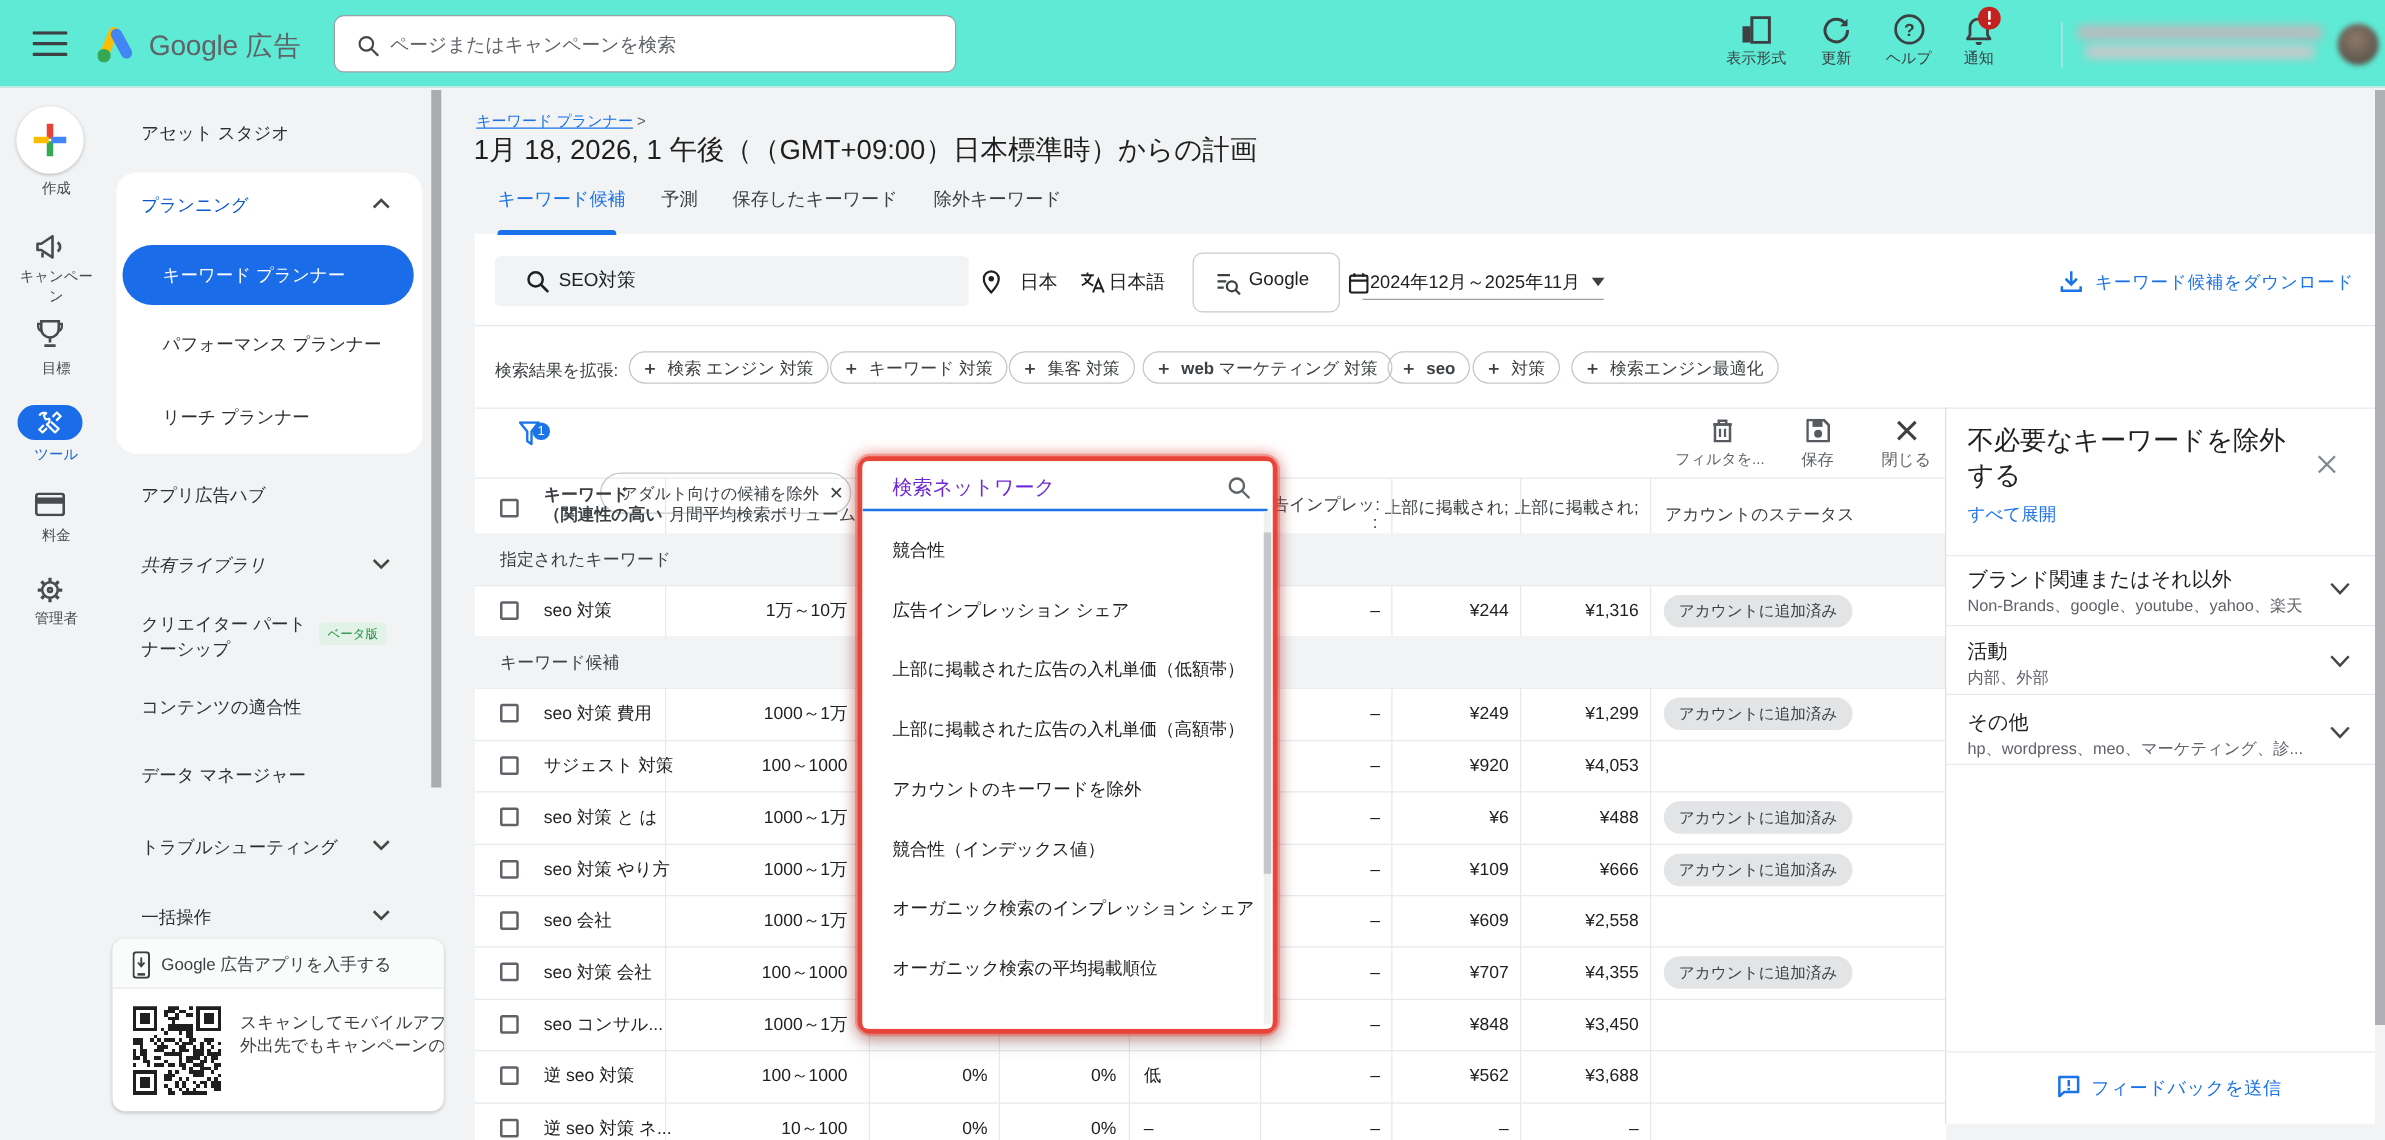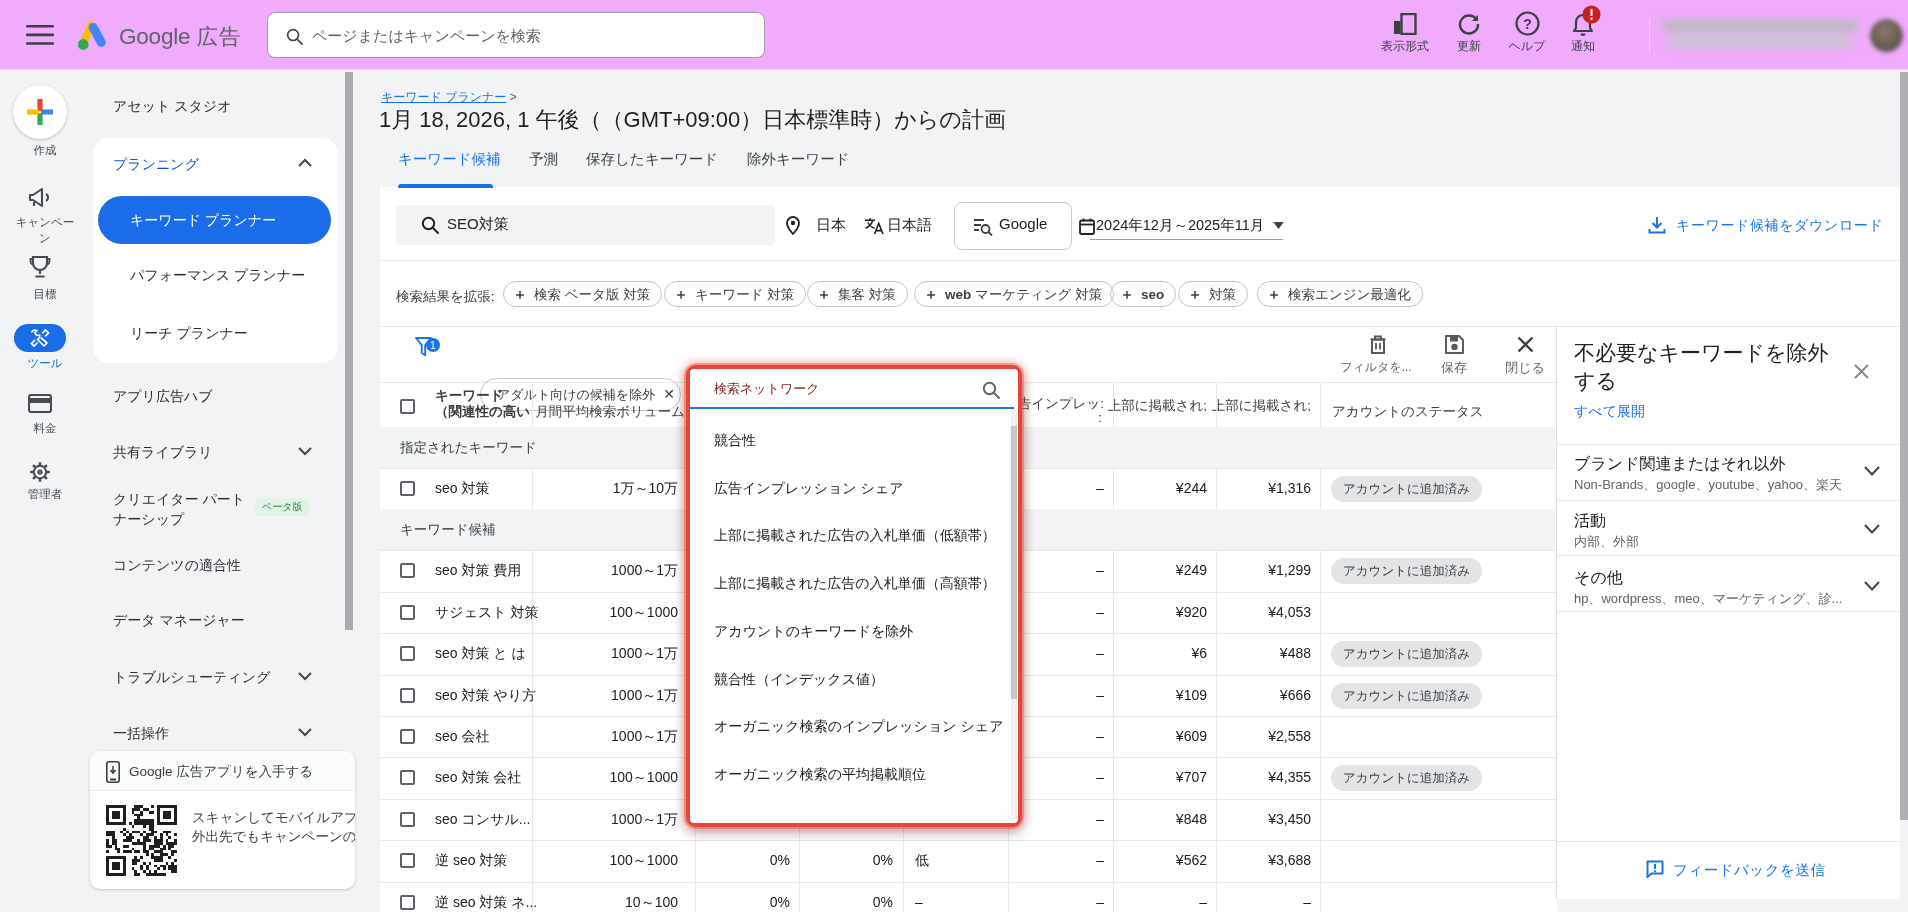--- a/index.html
+++ b/index.html
@@ -2,21 +2,21 @@
 <html lang="ja"><head>
 <meta charset="utf-8">
 <style>
   * { margin:0; padding:0; box-sizing:border-box; }
   html,body { width:1908px; height:912px; overflow:hidden; }
   body { font-family:"Liberation Sans",sans-serif; color:#202124; }
   .root { position:relative; width:1908px; height:912px; background:#f1f3f4; overflow:hidden; }
   .abs { position:absolute; }
   svg { display:block; }
   
-  .topbar { position:absolute; left:0; top:0; width:1908px; height:70px; background:#f0abfc; border-bottom:1px solid #e4e6e8; z-index:30; }
+  .topbar { position:absolute; left:0; top:0; width:1908px; height:70px; background:#5eead4; border-bottom:1px solid #e4e6e8; z-index:30; }
   .tb-label { position:absolute; font-size:12px; color:#3c4043; white-space:nowrap; transform:translateX(-50%); }
   .searchbox { position:absolute; left:267px; top:12px; width:498px; height:46px; border:1px solid #9aa0a6; border-radius:8px; background:#fff; }
   .searchbox .ph { position:absolute; left:44px; top:14px; font-size:15px; color:#5f6368; }
   
   .rail { position:absolute; left:0; top:70px; width:90px; height:842px; background:#f1f3f4; z-index:20; }
   .rail-item { position:absolute; left:0; width:90px; text-align:center; font-size:11.5px; color:#474b4f; }
   
   .sidenav { position:absolute; left:90px; top:70px; width:255px; height:842px; background:#f1f3f4; z-index:20; font-size:14px; color:#2c2e31;}
   .nav-item { position:absolute; left:23px; white-space:nowrap; }
   .navcard { position:absolute; left:3px; top:68px; width:245px; height:225px; background:#fff; border-radius:16px; }
@@ -162,21 +162,21 @@
     <div class="nav-item" style="top:28px;">アセット スタジオ</div>
     <div class="navcard"></div>
     <div class="nav-item" style="top:86px;color:#0b57d0;">プランニング</div>
     <svg class="chev" style="left:208px;top:88px" width="14" height="9" viewBox="0 0 14 9">
         <path d="M1 8l6-6 6 6" fill="none" stroke="#444746" stroke-width="2"></path>
       </svg>
     <div class="kwpill">キーワード プランナー</div>
     <div class="nav-item" style="left:40px;top:197px;">パフォーマンス プランナー</div>
     <div class="nav-item" style="left:40px;top:255px;">リーチ プランナー</div>
     <div class="nav-item" style="top:318px;">アプリ広告ハブ</div>
-    <div class="nav-item" style="top:374px;">共有ライブラリ</div>
+    <div class="nav-item" style="top:374px;font-style:italic;">共有ライブラリ</div>
     <svg class="chev" style="left:208px;top:377px" width="14" height="9" viewBox="0 0 14 9">
         <path d="M1 1l6 6 6-6" fill="none" stroke="#444746" stroke-width="2"></path>
       </svg>
     <div class="nav-item" style="top:419px;line-height:20px;">クリエイター パート<br>ナーシップ</div>
     <div class="beta">ベータ版</div>
     <div class="nav-item" style="top:487px;">コンテンツの適合性</div>
     <div class="nav-item" style="top:542px;">データ マネージャー</div>
     <div class="nav-item" style="top:599px;">トラブルシューティング</div>
     <svg class="chev" style="left:208px;top:602px" width="14" height="9" viewBox="0 0 14 9">
         <path d="M1 1l6 6 6-6" fill="none" stroke="#444746" stroke-width="2"></path>
@@ -404,21 +404,21 @@
     <svg class="abs" style="left:1268px;top:29px" width="18" height="18" viewBox="0 0 18 18">
         <path d="M9 1v10m-4.5-4L9 11.5 13.5 7" fill="none" stroke="#1a73e8" stroke-width="2"></path>
         <path d="M1.5 13v3.5h15V13" fill="none" stroke="#1a73e8" stroke-width="2"></path>
       </svg>
     <div class="abs" style="left:1296px;top:30px;font-size:14px;color:#1a73e8;letter-spacing:0.6px;">キーワード候補をダウンロード</div>
 
     <div class="abs" style="left:16px;top:101px;font-size:13.5px;color:#3c4043;">検索結果を拡張:</div>
     <div class="hline" style="left:0;top:139px;width:1520px;"></div>
     <div class="hline" style="left:0;top:195px;width:1176px;"></div>
 
-    <div class="chip" style="left:123px;"><span class="plus">＋</span><span>検索 ベータ版 対策</span></div>
+    <div class="chip" style="left:123px;"><span class="plus">＋</span><span>検索 エンジン 対策</span></div>
     <div class="chip" style="left:284px;"><span class="plus">＋</span><span>キーワード 対策</span></div>
     <div class="chip" style="left:427px;"><span class="plus">＋</span><span>集客 対策</span></div>
     <div class="chip" style="left:534px;"><span class="plus">＋</span><span><b>web</b> マーケティング 対策</span></div>
     <div class="chip" style="left:730px;"><span class="plus">＋</span><span style="font-weight:bold">seo</span></div>
     <div class="chip" style="left:798px;"><span class="plus">＋</span><span>対策</span></div>
     <div class="chip" style="left:877px;"><span class="plus">＋</span><span>検索エンジン最適化</span></div>
 
     <svg class="abs" style="left:35px;top:150px" width="17" height="20" viewBox="0 0 17 20">
         <path d="M1 1h15l-5.8 7.2v10l-3.4-2.2v-7.8z" fill="none" stroke="#1a73e8" stroke-width="1.9" stroke-linejoin="round"></path>
       </svg>
@@ -632,21 +632,21 @@
         <path d="M1.5 1.5h15v12h-11l-4 3.5z" fill="none" stroke="#1a73e8" stroke-width="2" stroke-linejoin="round"></path>
         <rect x="8" y="4" width="2" height="5" fill="#1a73e8"></rect>
         <rect x="8" y="10.3" width="2" height="2" fill="#1a73e8"></rect>
       </svg>
     <div class="abs" style="left:1293px;top:674px;font-size:14.5px;color:#1a73e8;letter-spacing:0.5px;">フィードバックを送信</div>
 
   </div>
 
   <div class="ddwrap">
     <div class="dd">
-      <div class="abs" style="left:24px;top:11px;font-size:13px;color:#7f1d1d;">検索ネットワーク</div>
+      <div class="abs" style="left:24px;top:11px;font-size:16px;color:#6d28d9;">検索ネットワーク</div>
       <svg class="abs" style="left:291px;top:11px" width="20" height="20" viewBox="0 0 20 20">
           <circle cx="8.5" cy="8.5" r="5.7" fill="none" stroke="#5f6368" stroke-width="1.9"></circle>
           <line x1="13" y1="13" x2="18" y2="18" stroke="#5f6368" stroke-width="1.9" stroke-linecap="round"></line>
         </svg>
       <div class="abs" style="left:0;top:38px;width:324px;height:2px;background:#1a73e8;"></div>
       <div class="dd-item" style="top:63px;">競合性</div>
       <div class="dd-item" style="top:110.7px;">広告インプレッション シェア</div>
       <div class="dd-item" style="top:158.4px;">上部に掲載された広告の入札単価（低額帯）</div>
       <div class="dd-item" style="top:206.10000000000002px;">上部に掲載された広告の入札単価（高額帯）</div>
       <div class="dd-item" style="top:253.8px;">アカウントのキーワードを除外</div>

